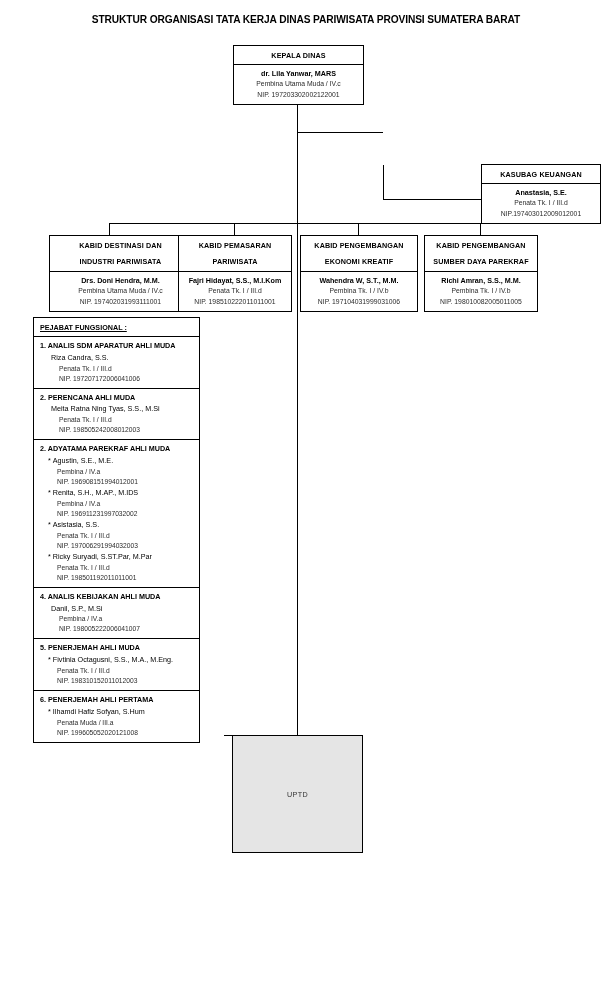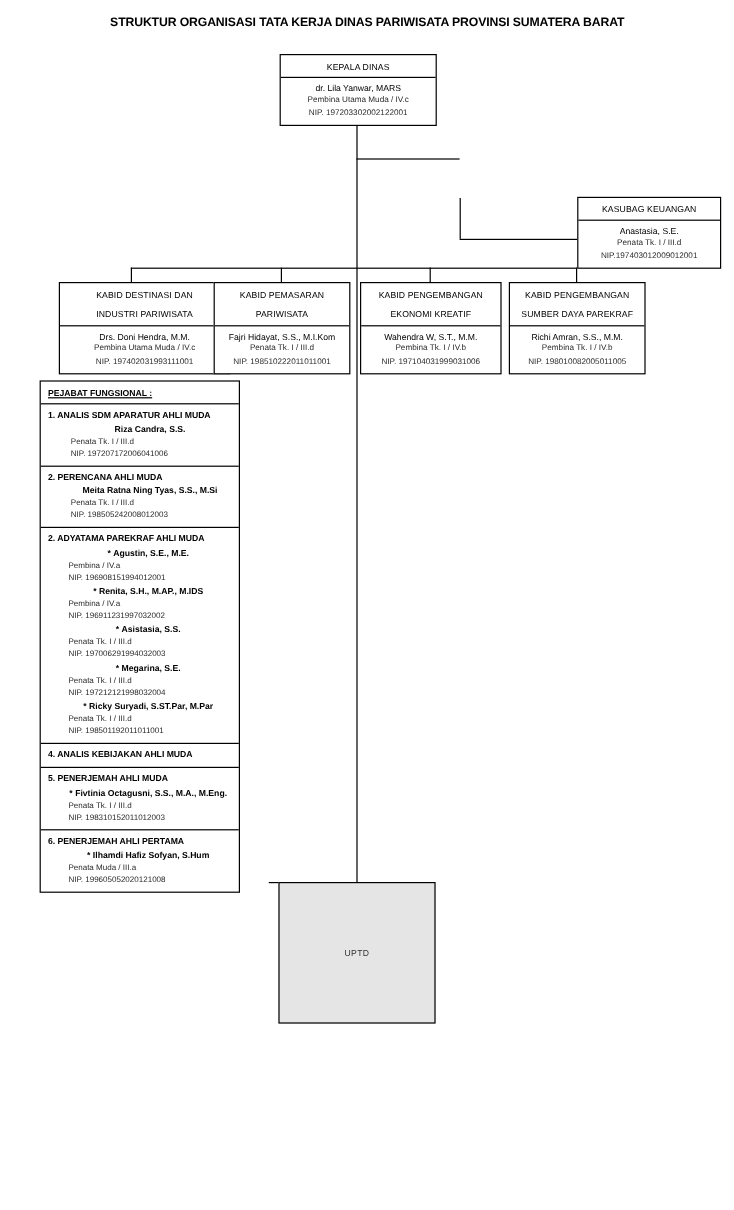--- a/index.html
+++ b/index.html
@@ -36,40 +36,40 @@
   
   .node {
     position: absolute;
     border: 1.3px solid #000;
     background: #fff;
     box-sizing: border-box;
     text-align: center;
   }
   .node .hdr {
     font-size: 7.2px;
-    font-weight: normal;
+    font-weight: bold;
     letter-spacing: 0.1px;
     padding: 5px 2px 4px 2px;
     border-bottom: 1.3px solid #000;
     line-height: 1.25;
     color: #000;
   }
   .node .hdr.two-line {
     padding: 5px 2px 5px 2px;
   }
   .node .hdr .l2 {
     display: block;
     margin-top: 7px;
   }
   .node .body {
     padding: 4px 2px 4px 2px;
   }
   .node .nm {
     font-size: 7.2px;
-    font-weight: normal;
+    font-weight: bold;
     line-height: 1.45;
     color: #000;
   }
   .node .rk, .node .nip {
     font-size: 6.8px;
     line-height: 1.5;
     color: #2b2b2b;
   }
 
   
@@ -106,24 +106,23 @@
     font-size: 7.2px;
     font-weight: bold;
     line-height: 1.5;
     color: #000;
     margin-bottom: 1px;
   }
   .fn-person { padding-left: 11px; margin-top: 1px; }
   .fn-person.bullet { padding-left: 8px; }
   .fn-nm {
     font-size: 7.2px;
-    font-weight: bold;
+    font-weight: normal;
     line-height: 1.5;
     color: #000;
-    text-align: center;
   }
   .fn-nm .star { margin-right: 2px; }
   .fn-rk, .fn-nip {
     font-size: 6.7px;
     line-height: 1.5;
     color: #2b2b2b;
     padding-left: 8px;
   }
   .fn-person.bullet .fn-rk,
   .fn-person.bullet .fn-nip { padding-left: 9px; }
@@ -268,32 +267,32 @@
             <div class="fn-nm"><span class="star">*</span><span>Renita, S.H., M.AP., M.IDS</span></div>
             <div class="fn-rk">Pembina / IV.a</div>
             <div class="fn-nip">NIP. 196911231997032002</div>
           </div>
           <div class="fn-person bullet">
             <div class="fn-nm"><span class="star">*</span><span>Asistasia, S.S.</span></div>
             <div class="fn-rk">Penata Tk. I / III.d</div>
             <div class="fn-nip">NIP. 197006291994032003</div>
           </div>
           <div class="fn-person bullet">
-            <div class="fn-nm"><span class="star">*</span><span>Megarina, S.E.</span></div>
-            <div class="fn-rk">Penata Tk. I / III.d</div>
-            <div class="fn-nip">NIP. 197212121998032004</div>
-          </div>
-          <div class="fn-person bullet">
             <div class="fn-nm"><span class="star">*</span><span>Ricky Suryadi, S.ST.Par, M.Par</span></div>
             <div class="fn-rk">Penata Tk. I / III.d</div>
             <div class="fn-nip">NIP. 198501192011011001</div>
           </div>
         </div>
         <div class="fn-group">
           <div class="fn-title">4. ANALIS KEBIJAKAN AHLI MUDA</div>
+          <div class="fn-person">
+            <div class="fn-nm">Danil, S.P., M.Si</div>
+            <div class="fn-rk">Pembina / IV.a</div>
+            <div class="fn-nip">NIP. 198005222006041007</div>
+          </div>
         </div>
         <div class="fn-group">
           <div class="fn-title">5. PENERJEMAH AHLI MUDA</div>
           <div class="fn-person bullet">
             <div class="fn-nm"><span class="star">*</span><span>Fivtinia Octagusni, S.S., M.A., M.Eng.</span></div>
             <div class="fn-rk">Penata Tk. I / III.d</div>
             <div class="fn-nip">NIP. 198310152011012003</div>
           </div>
         </div>
         <div class="fn-group">

